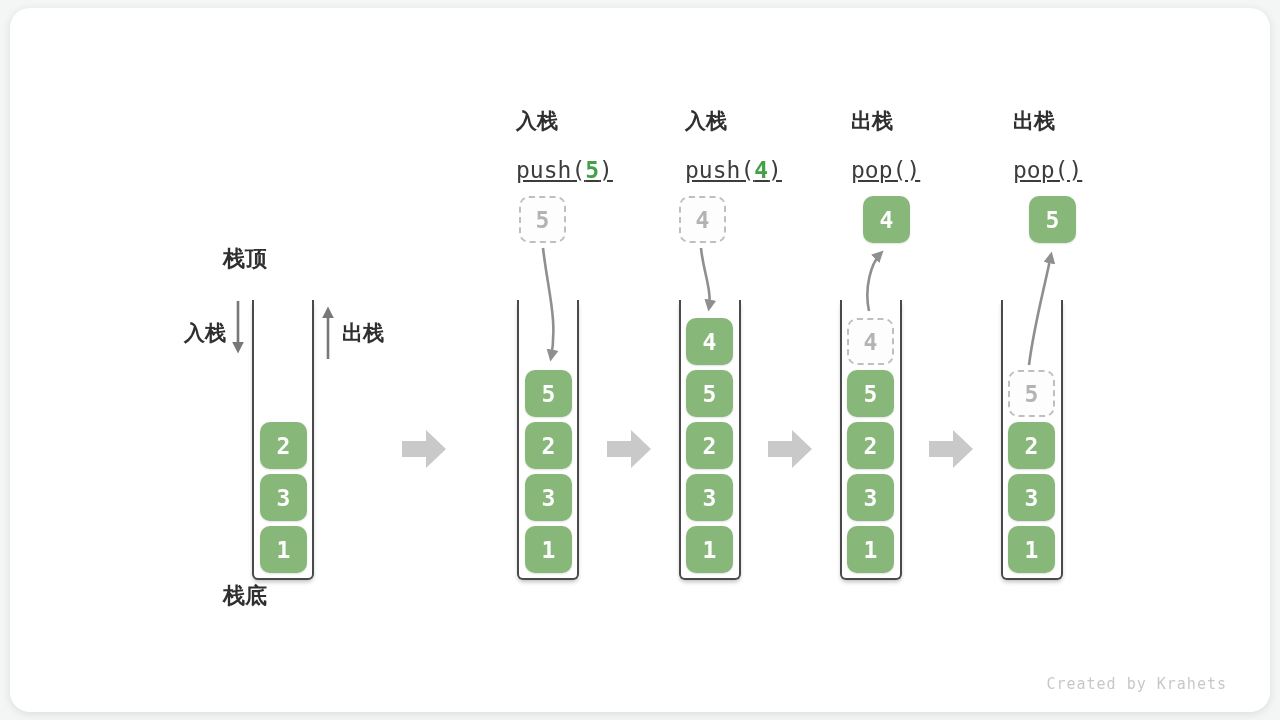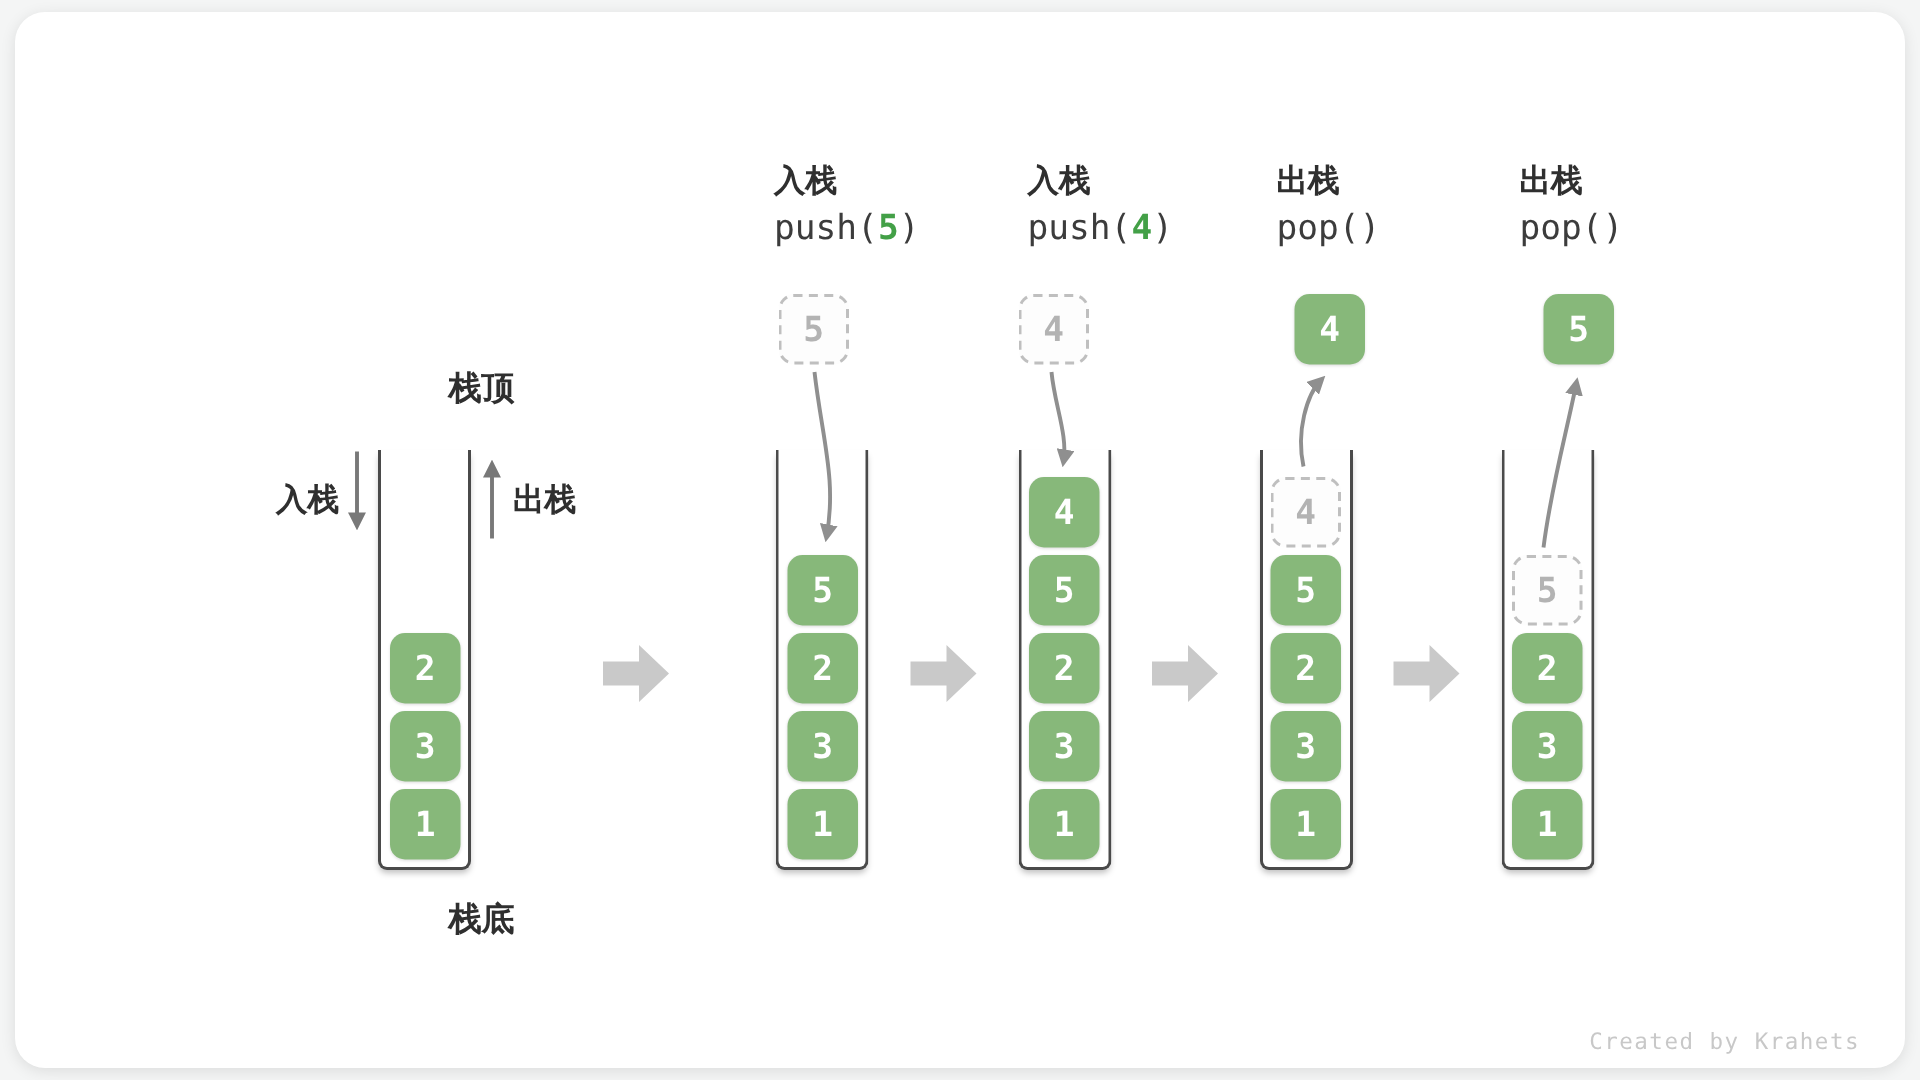--- a/index.html
+++ b/index.html
@@ -19,52 +19,52 @@
   .canvas{position:relative;width:1280px;height:720px;overflow:hidden;}
   .card{position:absolute;left:10px;top:8px;width:1260px;height:704px;background:#ffffff;
         border-radius:20px;box-shadow:0 2px 10px rgba(0,0,0,.10);}
   .layer{position:absolute;left:0;top:0;width:1280px;height:720px;pointer-events:none;}
 
   .title-badge{position:absolute;left:187px;top:110px;width:192px;height:60px;background:var(--badge-bg);
         border-radius:8px;display:flex;align-items:center;justify-content:center;
         font:700 28px "DejaVu Sans Mono",monospace;color:#3a3a3a;letter-spacing:1px;}
 
   .cn-label{position:absolute;font:700 22px "Liberation Sans",sans-serif;color:var(--ink);}
-  .center-txt{text-align:right;}
+  .center-txt{text-align:left;}
 
   .op-header{position:absolute;top:107px;}
   .op-cn{font:700 21px "Liberation Sans",sans-serif;color:var(--ink);line-height:28px;}
-  .op-code{margin-top:3px;font:500 23px "DejaVu Sans Mono",monospace;color:#3c3c3c;line-height:28px;}
+  .op-code{margin-top:21px;font:500 23px "DejaVu Sans Mono",monospace;color:#3c3c3c;line-height:28px;text-decoration:underline;}
   .op-code .arg{color:var(--code-green);font-weight:700;}
 
   .stack-container{position:absolute;top:300px;width:62px;height:280px;background:#fff;
         border-left:2px solid var(--container-stroke);
         border-right:2px solid var(--container-stroke);
         border-bottom:2px solid var(--container-stroke);
         border-radius:0 0 6px 6px;
         box-shadow:0 3px 4px -1px rgba(0,0,0,.25);}
 
   .cell{position:absolute;width:47px;height:47px;border-radius:10px;
         display:flex;align-items:center;justify-content:center;
         font:700 23px "DejaVu Sans Mono",monospace;}
   .cell.solid{background:var(--cell-green);color:#ffffff;box-shadow:0 1px 2px rgba(0,0,0,.12);}
   .cell.ghost{background:#fdfdfd;border:2px dashed var(--ghost-border);color:var(--ghost-text);}
 
-  .watermark{position:absolute;right:40px;top:675px;font:400 15px "DejaVu Sans Mono",monospace;
-        color:var(--watermark-gray);letter-spacing:1px;margin-top:10px;}
+  .watermark{position:absolute;right:53px;top:675px;font:400 15px "DejaVu Sans Mono",monospace;
+        color:var(--watermark-gray);letter-spacing:1px;}
 </style>
 </head>
 <body>
 
 <div class="canvas">
   <div class="card"></div>
 
 
   <div class="cn-label center-txt" style="left:223px;top:244px;width:120px;">栈顶</div>
-  <div class="cn-label center-txt" style="left:223px;top:598px;width:120px;">栈底</div>
+  <div class="cn-label center-txt" style="left:223px;top:581px;width:120px;">栈底</div>
   <div class="cn-label" style="left:158px;top:319px;width:68px;text-align:right;font-size:21px;">入栈</div>
   <div class="cn-label" style="left:342px;top:319px;font-size:21px;">出栈</div>
 
   <div class="op-header" style="left:516px;">
     <div class="op-cn">入栈</div>
     <div class="op-code"><span>push(</span><span class="arg">5</span><span>)</span></div>
   </div>
   <div class="op-header" style="left:685px;">
     <div class="op-cn">入栈</div>
     <div class="op-code"><span>push(</span><span class="arg">4</span><span>)</span></div>

